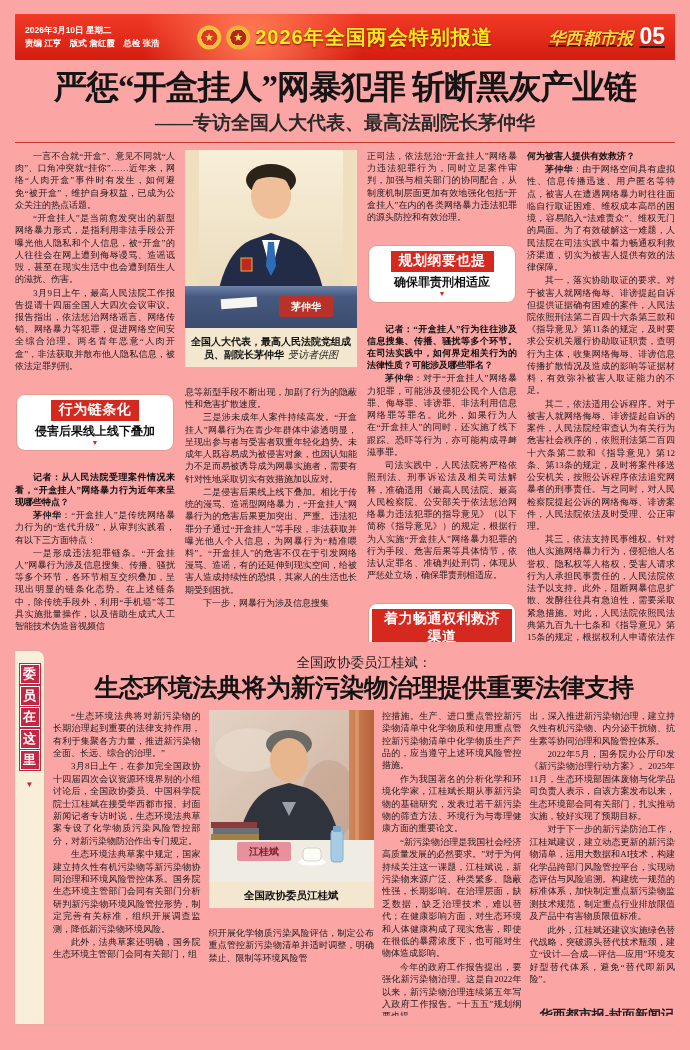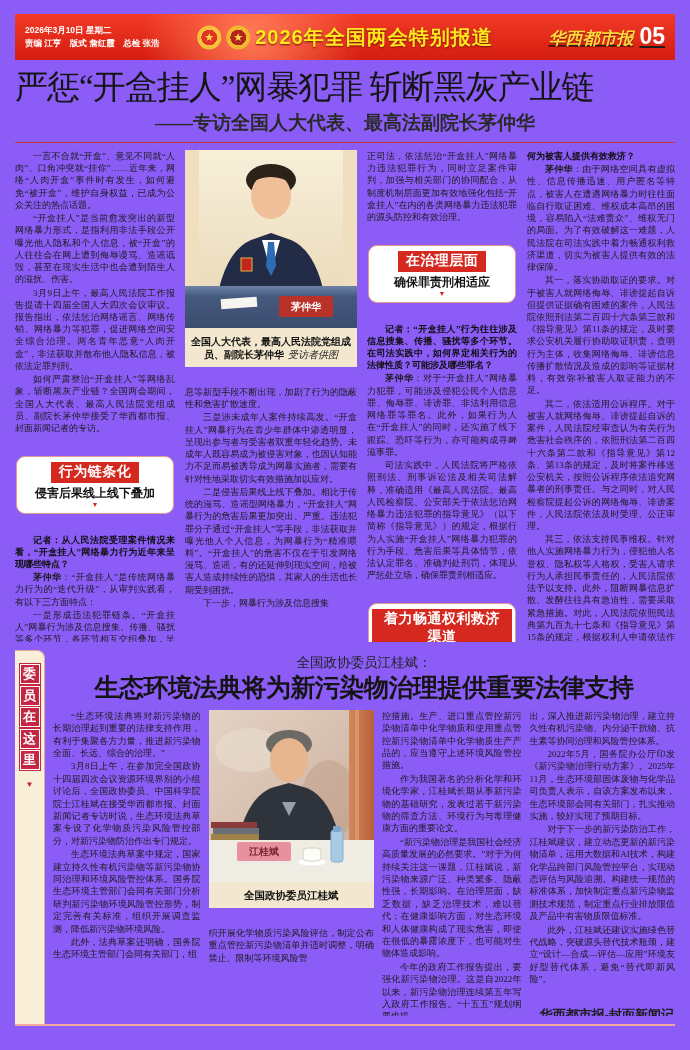--- a/index.html
+++ b/index.html
@@ -1,37 +1,37 @@
 <!DOCTYPE html>
 <html><head>
 <meta charset="utf-8">
 <style>
   * { box-sizing: border-box; margin: 0; padding: 0; }
   html,body { background:#ffffff; }
   body { font-family:"Liberation Serif","DejaVu Serif",serif; color:#1c1c1c; }
-  .page { position:relative; width:690px; height:1050px; margin:0 auto; background:#8b5cf6; padding:14px 15px 6px; overflow:hidden; }
+  .page { position:relative; width:690px; height:1050px; margin:0 auto; background:#fca5a5; padding:14px 15px 6px; overflow:hidden; }
 
   
   .banner { position:relative; height:46px; border-radius:1px;
     background: radial-gradient(circle at 36% 45%, #ff7a55 0%, rgba(255,122,85,0) 26%),
                 linear-gradient(180deg,#f23a27 0%, #d51d10 100%);
     display:flex; align-items:center; justify-content:space-between; padding:0 10px; }
   .banner-left { color:#fff; font-family:"Liberation Sans",sans-serif; font-size:8.5px; line-height:1.5; font-weight:bold; white-space:nowrap; }
   .banner-center { position:absolute; left:50%; top:50%; transform:translate(-50%,-50%); display:flex; align-items:center; gap:5px; white-space:nowrap; }
   .emblem { width:24px; height:24px; border-radius:50%; display:flex; align-items:center; justify-content:center;
     font-size:11px; color:#ffd94d; flex:0 0 auto; }
   .emblem.nat { background:radial-gradient(circle,#e03424 55%, #f6c33c 56%); border:2px solid #f6c33c; }
   .emblem.cppcc { background:radial-gradient(circle,#b3261e 55%, #f0b92f 56%); border:2px solid #f0b92f; }
   .banner-title { font-family:"Liberation Sans",sans-serif; font-weight:900; font-size:20px; color:#ffe91e; letter-spacing:1px; text-shadow:0 1px 2px #7e0e05; }
   .banner-right { display:flex; align-items:baseline; gap:6px;text-decoration:underline; }
   .masthead { font-style:italic; font-weight:900; font-size:17px; color:#ffd83d; text-shadow:0 1px 1px #7e0e05; }
   .pageno { font-family:"Liberation Sans",sans-serif; font-weight:900; font-size:23px; color:#ffffff; line-height:1; }
 
   
-  .a1-headline { margin-top:9px; text-align:left; font-size:33px; font-weight:400; letter-spacing:-1px; color:#151515; line-height:1.15; }
+  .a1-headline { margin-top:9px; text-align:center; font-size:33px; font-weight:700; letter-spacing:-1px; color:#151515; line-height:1.15; }
   .a1-subtitle { margin-top:3px; text-align:center; font-size:19px; font-weight:600; color:#2a2a2a; }
   .redline { border:none; border-top:1.5px solid #c4392b; margin:6px 0 0; }
 
   
   .a1-cols { display:flex; gap:10px; margin-top:7px; height:492px; overflow:hidden; }
   .col { overflow:hidden; display:flex; flex-direction:column;gap:15px; }
   .c1 { width:160px; } .c2 { width:172px; } .c3 { width:150px; } .c4 { width:148px; }
   .para { font-size:9px; line-height:1.36; text-align:justify; text-indent:2em; color:#1b1b1b; margin-bottom:1px; }
   .para b { font-weight:bold; }
   .para.q { font-weight:600; color:#0e0e0e; }
@@ -87,21 +87,20 @@
   <div class="a1-subtitle">——专访全国人大代表、最高法副院长茅仲华</div>
   <hr class="redline">
 
   <div class="a1-cols">
 
     <div class="col c1">
       <div>
           <p class="para">一言不合就“开盒”、意见不同就“人肉”、口角冲突就“挂你”……近年来，网络“人肉开盒”事件时有发生，如何避免“被开盒”，维护自身权益，已成为公众关注的热点话题。</p>
           <p class="para">“开盒挂人”是当前愈发突出的新型网络暴力形式，是指利用非法手段公开曝光他人隐私和个人信息，被“开盒”的人往往会在网上遭到侮辱谩骂、造谣诋毁，甚至在现实生活中也会遭到陌生人的滋扰、伤害。</p>
           <p class="para">3月9日上午，最高人民法院工作报告提请十四届全国人大四次会议审议。报告指出，依法惩治网络谣言、网络传销、网络暴力等犯罪，促进网络空间安全综合治理。两名青年恶意“人肉开盒”，非法获取并散布他人隐私信息，被依法定罪判刑。</p>
-          <p class="para">如何严肃整治“开盒挂人”等网络乱象，斩断黑灰产业链？全国两会期间，全国人大代表、最高人民法院党组成员、副院长茅仲华接受了华西都市报、封面新闻记者的专访。</p>
         </div>
       <div class="sec">
         <span class="sec-title">行为链条化</span>
         <div class="sec-sub">侵害后果线上线下叠加</div>
         <div class="sec-arrow">▼</div>
       </div>
       <div>
           <p class="para q"><b>记者</b>：从人民法院受理案件情况来看，“开盒挂人”网络暴力行为近年来呈现哪些特点？</p>
           <p class="para"><b>茅仲华</b>：“开盒挂人”是传统网络暴力行为的“迭代升级”，从审判实践看，有以下三方面特点：</p>
           <p class="para">一是形成违法犯罪链条。“开盒挂人”网暴行为涉及信息搜集、传播、骚扰等多个环节，各环节相互交织叠加，呈现出明显的链条化态势。在上述链条中，除传统手段外，利用“手机墙”等工具实施批量操作，以及借助生成式人工智能技术伪造音视频信</p>
@@ -151,21 +150,21 @@
           <p class="para">二是侵害后果线上线下叠加。相比于传统的漫骂、造谣型网络暴力，“开盒挂人”网暴行为的危害后果更加突出、严重。违法犯罪分子通过“开盒挂人”等手段，非法获取并曝光他人个人信息，为网暴行为“精准喂料”。“开盒挂人”的危害不仅在于引发网络漫骂、造谣，有的还延伸到现实空间，给被害人造成持续性的恐惧，其家人的生活也长期受到困扰。</p>
           <p class="para">下一步，网暴行为涉及信息搜集</p>
         </div>
     </div>
 
     <div class="col c3">
       <div>
           <p class="para cont">正司法，依法惩治“开盒挂人”网络暴力违法犯罪行为，同时立足案件审判，加强与相关部门的协同配合，从制度机制层面更加有效地强化包括“开盒挂人”在内的各类网络暴力违法犯罪的源头防控和有效治理。</p>
         </div>
       <div class="sec">
-        <span class="sec-title">在治理层面</span>
+        <span class="sec-title">规划纲要也提</span>
         <div class="sec-sub">确保罪责刑相适应</div>
         <div class="sec-arrow">▼</div>
       </div>
       <div>
           <p class="para q"><b>记者</b>：“开盒挂人”行为往往涉及信息搜集、传播、骚扰等多个环节。在司法实践中，如何界定相关行为的法律性质？可能涉及哪些罪名？</p>
           <p class="para"><b>茅仲华</b>：对于“开盒挂人”网络暴力犯罪，可能涉及侵犯公民个人信息罪、侮辱罪、诽谤罪、非法利用信息网络罪等罪名。此外，如果行为人在“开盒挂人”的同时，还实施了线下跟踪、恐吓等行为，亦可能构成寻衅滋事罪。</p>
           <p class="para">司法实践中，人民法院将严格依照刑法、刑事诉讼法及相关司法解释，准确适用《最高人民法院、最高人民检察院、公安部关于依法惩治网络暴力违法犯罪的指导意见》（以下简称《指导意见》）的规定，根据行为人实施“开盒挂人”网络暴力犯罪的行为手段、危害后果等具体情节，依法认定罪名、准确判处刑罚，体现从严惩处立场，确保罪责刑相适应。</p>
         </div>
       <div class="sec">
         <span class="sec-title">着力畅通权利救济渠道</span>

